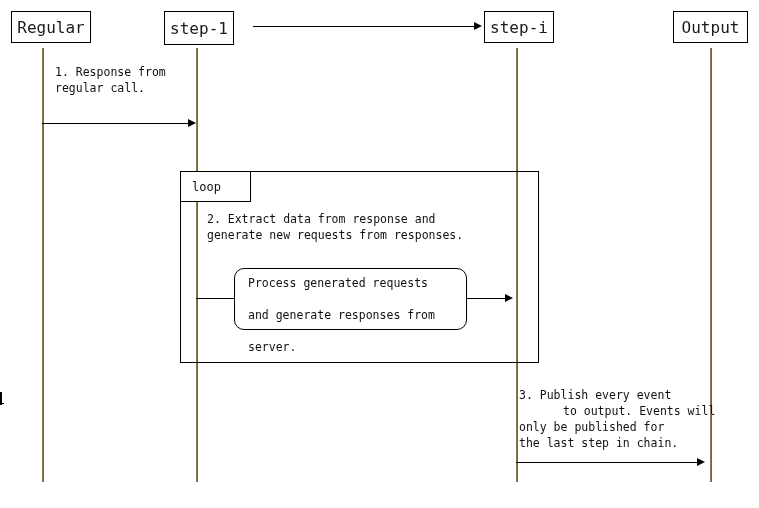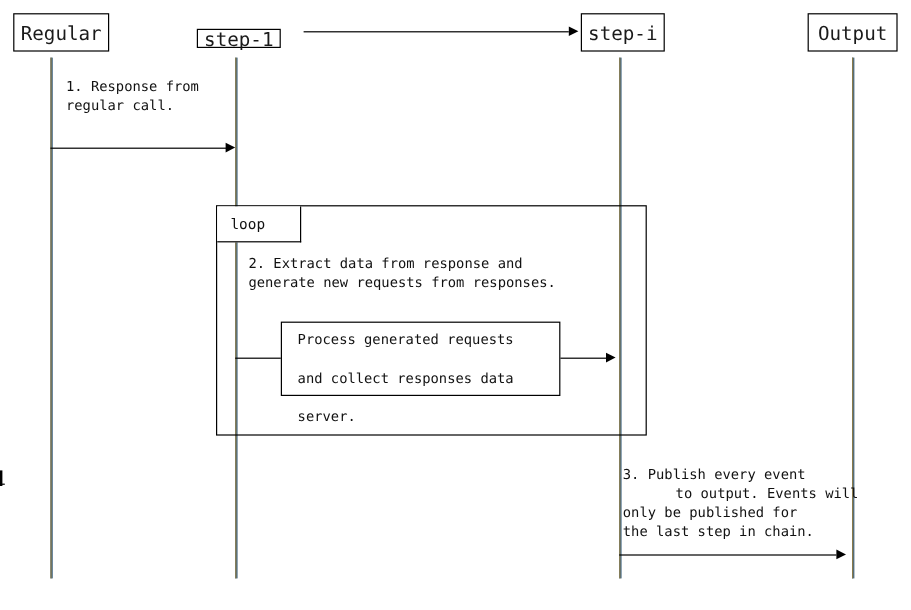--- a/index.html
+++ b/index.html
@@ -106,21 +106,21 @@
 </style>
 </head>
 <body>
 
 <div id="canvas">
 
   <div class="participant-box" style="left:11px; top:11px; width:80px; height:32px;">
     <span>Regular</span>
   </div>
 
-  <div class="participant-box" style="left:164px; top:24px; width:70px; height:16px;">
+  <div class="participant-box" style="left:164px; top:11px; width:70px; height:34px;">
     <span>step-1</span>
   </div>
 
   <div class="participant-box" style="left:484px; top:11px; width:70px; height:32px;">
     <span>step-i</span>
   </div>
 
   <div class="participant-box" style="left:673px; top:11px; width:75px; height:32px;justify-content:center;">
     <span>Output</span>
   </div>
@@ -142,22 +142,22 @@
   <div class="fragment" style="left:180px; top:171px; width:359px; height:192px;"></div>
   <div class="fragment-label" style="left:181px; top:172px; width:70px; height:30px;">
     <span>loop</span>
   </div>
 
   <div class="note-text" style="left:207px; top:211px;">2. Extract data from response and</div>
   <div class="note-text" style="left:207px; top:227px;">generate new requests from responses.</div>
 
   <div class="msg-line" style="left:196px; top:298px; width:39px;"></div>
 
-  <div class="action-box" style="left:234px; top:268px; width:233px; height:62px;"><span style="display: block;">Process generated requests</span>
-<span style="display: block;">and collect responses data</span>
+  <div class="action-box" style="left:234px; top:268px; width:233px; height:62px;border-radius:10px;"><span style="display: block;">Process generated requests</span>
+<span style="display: block;">and generate responses from</span>
 <span style="display: block;">server.</span></div>
 
   <div class="msg-line" style="left:467px; top:298px; width:38px;"></div>
   <div class="msg-head" style="left:505px; top:294px;"></div>
 
   <div class="edge-mark" style="left:0px; top:392px; width:2px; height:13px;"></div>
   <div class="edge-mark" style="left:0px; top:403px; width:4px; height:1px;"></div>
 
   <div class="note-text" style="left:519px; top:387px;">3. Publish every event</div>
   <div class="note-text" style="left:519px; top:403px;margin-left:44px;">to output. Events will</div>

